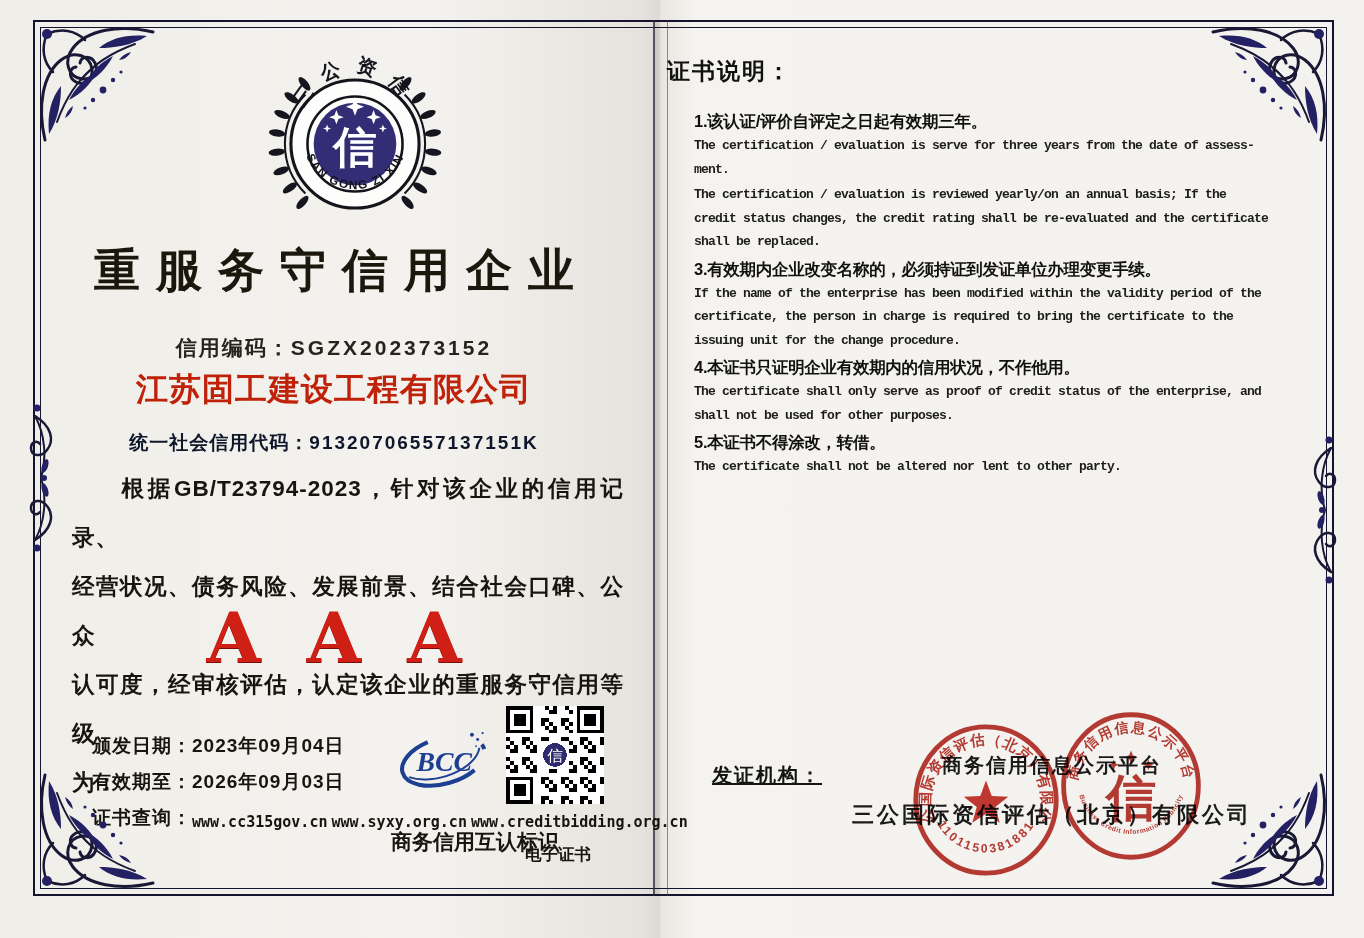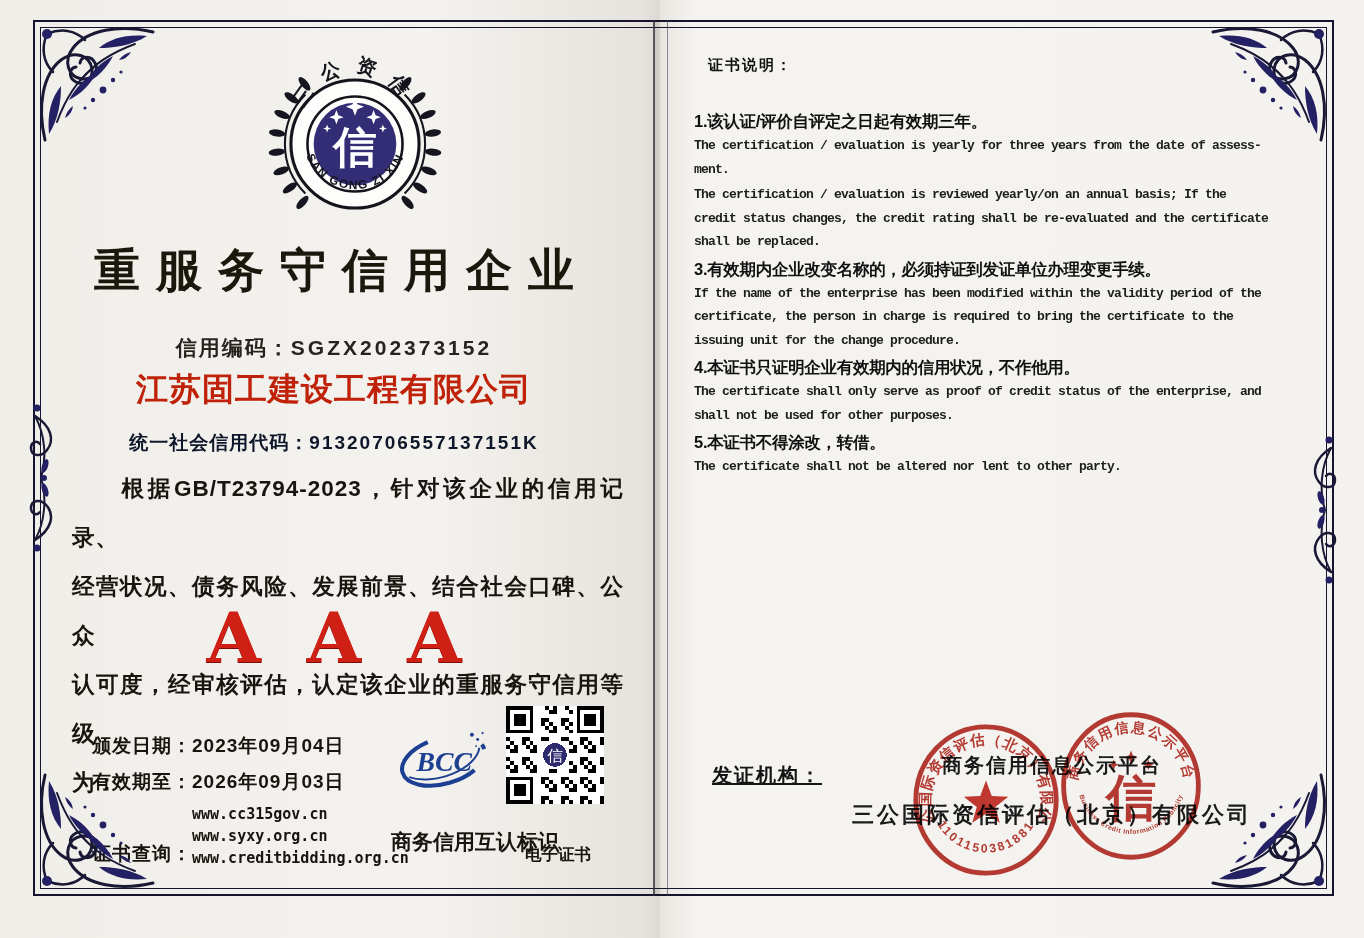--- a/index.html
+++ b/index.html
@@ -23,29 +23,29 @@
   .code-line{left:36px;top:334px;width:596px;text-align:center;font-size:21px;font-weight:700;color:#26241f;letter-spacing:2px;}
   .company{left:36px;top:368px;width:596px;text-align:center;font-size:32px;font-weight:900;color:#bf2208;letter-spacing:1px;}
   .uscc-line{left:36px;top:430px;width:596px;text-align:center;font-size:19px;font-weight:700;color:#0f172a;letter-spacing:1px;}
   .body-text{left:72px;top:464px;width:552px;font-size:22.5px;font-weight:700;color:#17150f;
              line-height:49px;letter-spacing:1px;text-align:justify;text-indent:2.2em;white-space:pre-line;}
   .rating{left:36px;top:596px;width:596px;text-align:center;font-size:70px;font-weight:900;color:#d01f14;
           letter-spacing:46px;text-indent:46px;font-family:"DejaVu Serif","Liberation Serif",serif;text-shadow:0 1px 0 #7a0e06;}
   .info-row{left:92px;display:flex;align-items:flex-end;font-weight:700;color:#17150f;}
   .info-row .lbl{font-size:19px;letter-spacing:1px;white-space:nowrap;}
   .info-row .val{font-size:19px;letter-spacing:1px;white-space:nowrap;}
-  .url-col{display:flex;flex-direction:column;gap:4px;}
+  .url-col{display:flex;gap:4px;}
   .url-col span{font-family:"DejaVu Sans Mono","Liberation Mono",monospace;font-size:15px;font-weight:700;letter-spacing:0;}
   .bcc{left:396px;top:722px;width:98px;height:76px;}
   .qr{left:506px;top:706px;width:98px;height:98px;}
   .cap1{left:382px;top:828px;width:186px;text-align:center;font-size:21px;font-weight:700;color:#17150f;}
   .cap2{left:512px;top:844px;width:92px;text-align:center;font-size:16.5px;font-weight:700;color:#17150f;}
 
   
-  .r-heading{left:708px;top:56px;font-size:15px;font-weight:800;color:#111;letter-spacing:2px;}
+  .r-heading{left:667px;top:56px;font-size:23px;font-weight:800;color:#111;letter-spacing:2px;}
   .items{left:694px;top:108px;width:600px;}
   .item .zh{margin:0;font-size:16.5px;font-weight:800;color:#101010;line-height:26px;letter-spacing:-0.3px;white-space:pre-line;}
   .item .en{margin:0 0 2px 0;font-family:"Liberation Mono","DejaVu Sans Mono",monospace;font-size:13px;font-weight:700;
             color:#1c1c1c;line-height:23.5px;letter-spacing:-0.8px;white-space:pre-line;}
   .issuer-label{left:712px;top:762px;font-size:20px;font-weight:800;color:#141414;letter-spacing:2px;text-decoration:underline;}
   .issuer1{left:752px;top:752px;width:600px;text-align:center;font-size:20px;font-weight:800;color:#1a1a1a;letter-spacing:2px;}
   .issuer2{left:752px;top:800px;width:600px;text-align:center;font-size:22px;font-weight:800;color:#1a1a1a;letter-spacing:3px;}
   .stamp{z-index:3;mix-blend-mode:multiply;opacity:.88;}
   .stamp1{left:908px;top:720px;width:156px;height:160px;}
   .stamp2{left:1054px;top:706px;width:154px;height:160px;}
@@ -328,21 +328,21 @@
     </svg>
 
   <div class="abs cap1">商务信用互认标识</div>
   <div class="abs cap2">电子证书</div>
 
   <div class="abs r-heading">证书说明：</div>
 
   <div class="abs items">
     <div class="item">
       <p class="zh">1.该认证/评价自评定之日起有效期三年。</p>
-      <p class="en">The certification / evaluation is yearly for three years from the date of assess-
+      <p class="en">The certification / evaluation is serve for three years from the date of assess-
 ment.</p>
     </div>
     <div class="item">
       <p class="en">The certification / evaluation is reviewed yearly/on an annual basis; If the
 credit status changes, the credit rating shall be re-evaluated and the certificate
 shall be replaced.</p>
     </div>
     <div class="item">
       <p class="zh">3.有效期内企业改变名称的，必须持证到发证单位办理变更手续。</p>
       <p class="en">If the name of the enterprise has been modified within the validity period of the

